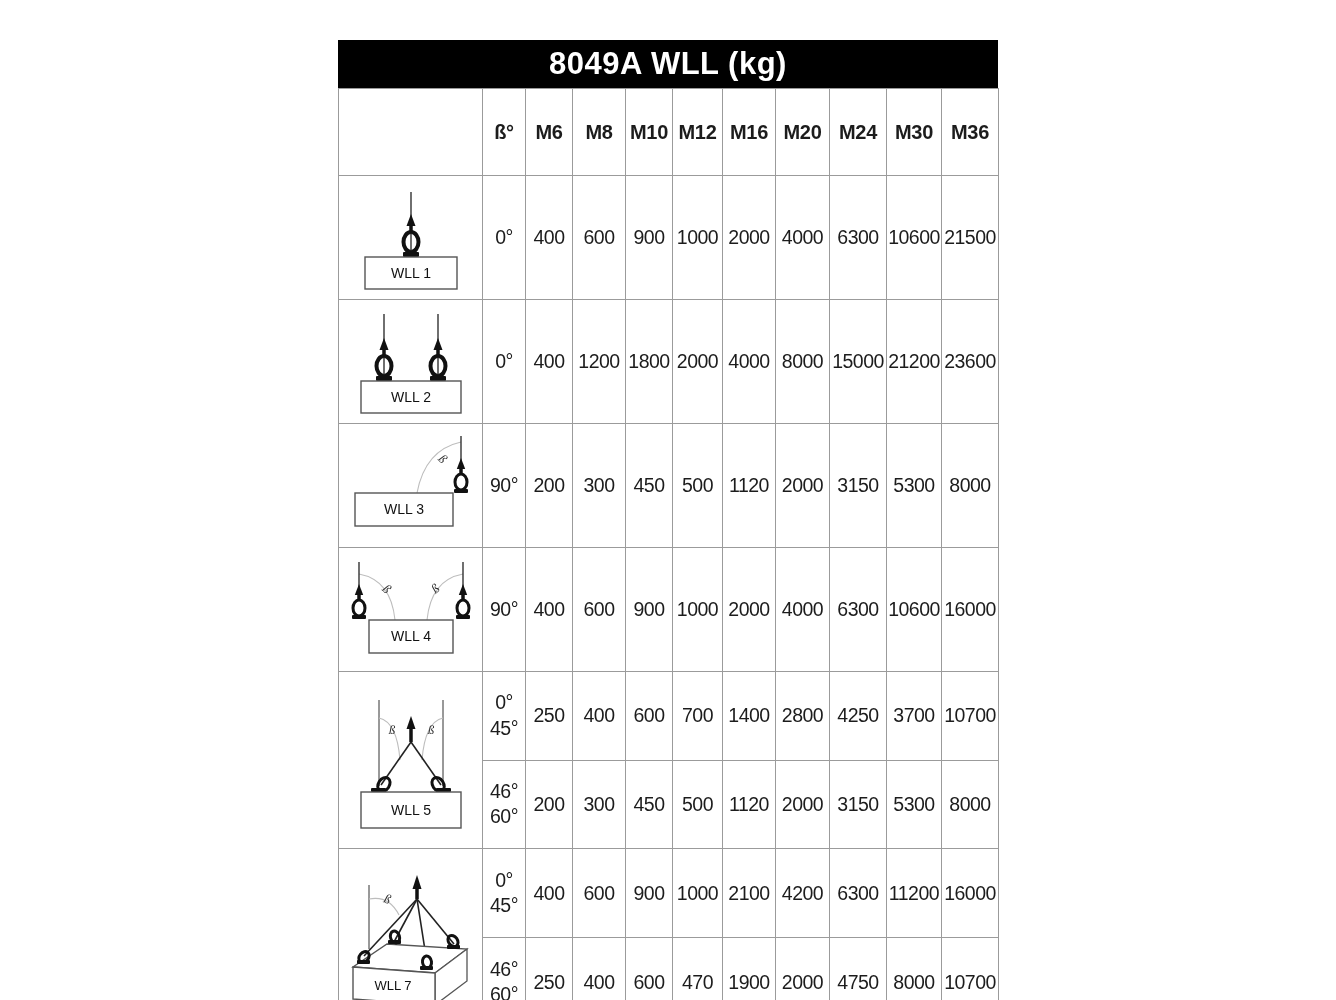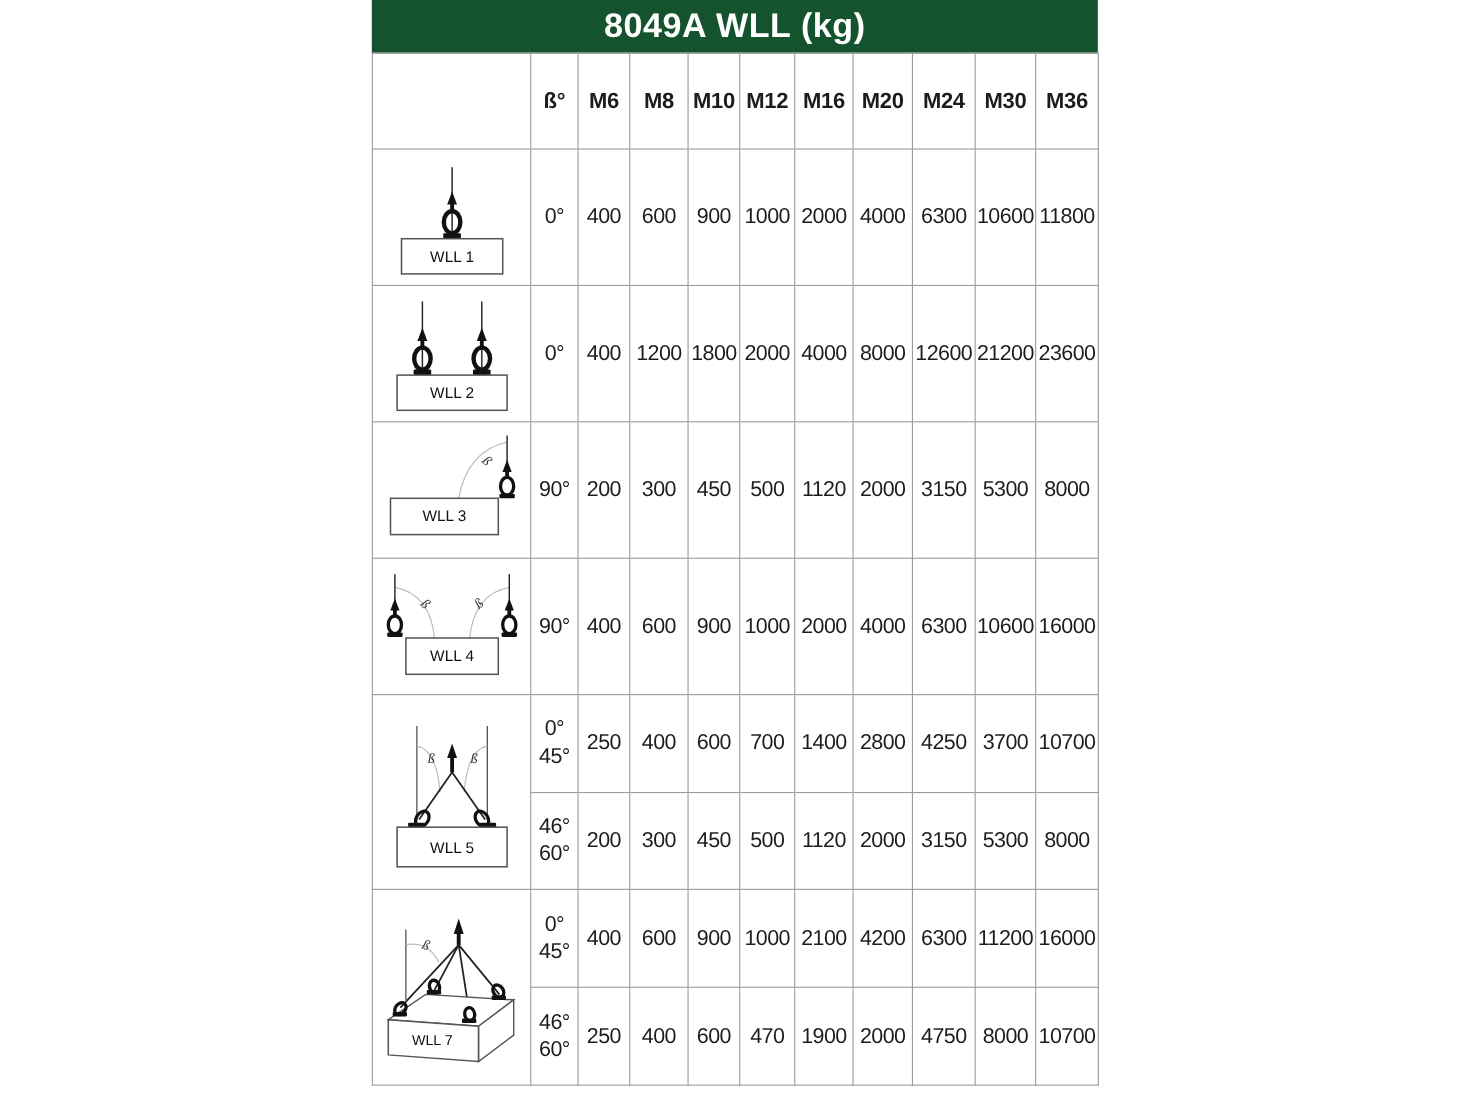--- a/index.html
+++ b/index.html
@@ -2,23 +2,23 @@
 <html><head>
 <meta charset="utf-8">
 <style>
   html,body{margin:0;padding:0;}
   body{
     width:1336px;height:1000px;background:#ffffff;position:relative;
     font-family:"Liberation Sans",sans-serif;overflow:hidden;
   }
   .sheet{position:absolute;left:338px;top:0;width:660px;}
   .title-bar{
-    height:48px;background:#14532d;color:#ffffff;
+    height:48px;background:#000000;color:#ffffff;
     display:flex;align-items:center;justify-content:center;
-    font-size:31px;font-weight:bold;letter-spacing:.5px;
+    font-size:31px;font-weight:bold;letter-spacing:.5px;margin-top:40px;
   }
   table.wll{border-collapse:collapse;table-layout:fixed;width:660px;background:#fff;}
   table.wll th,table.wll td{
     border:1px solid #9b9b9b;background:#fff;color:#1c1c1c;
     text-align:center;vertical-align:middle;padding:0;overflow:hidden;
   }
   table.wll thead th{height:86px;font-size:20px;font-weight:bold;letter-spacing:-0.3px;}
   tr.single>td{height:123px;}
   tr.sub>td{height:87px;}
   td.val,td.ang{font-size:19.5px;letter-spacing:-0.5px;}
@@ -93,21 +93,21 @@
             <div class="ang-line">0°</div>
           </td>
           <td class="val">400</td>
           <td class="val">600</td>
           <td class="val">900</td>
           <td class="val">1000</td>
           <td class="val">2000</td>
           <td class="val">4000</td>
           <td class="val">6300</td>
           <td class="val">10600</td>
-          <td class="val">11800</td>
+          <td class="val">21500</td>
         </tr>
         <tr class="single">
           <td class="illu-cell" rowspan="1">
   <svg width="144" height="123" viewBox="0 0 144 123">
     <g>
       <line class="ln" x1="45" y1="14" x2="45" y2="42"></line>
       <polygon class="fillB" points="45,38 40.5,50 49.5,50"></polygon>
       <line class="thick" x1="45" y1="49" x2="45" y2="57"></line>
       <ellipse class="ring" cx="45" cy="66" rx="7.5" ry="10"></ellipse>
       <line class="ln" x1="45" y1="57" x2="45" y2="75"></line>
@@ -127,21 +127,21 @@
 </td>
           <td class="ang">
             <div class="ang-line">0°</div>
           </td>
           <td class="val">400</td>
           <td class="val">1200</td>
           <td class="val">1800</td>
           <td class="val">2000</td>
           <td class="val">4000</td>
           <td class="val">8000</td>
-          <td class="val">12600</td>
+          <td class="val">15000</td>
           <td class="val">21200</td>
           <td class="val">23600</td>
         </tr>
         <tr class="single">
           <td class="illu-cell" rowspan="1">
   <svg width="144" height="123" viewBox="0 0 144 123">
     <path class="arc" d="M 122 18 Q 86 26 78 69"></path>
     <text class="beta" x="101" y="38" transform="rotate(42 101 38)">ß</text>
     <line class="ln" x1="122" y1="12" x2="122" y2="38"></line>
     <g>

